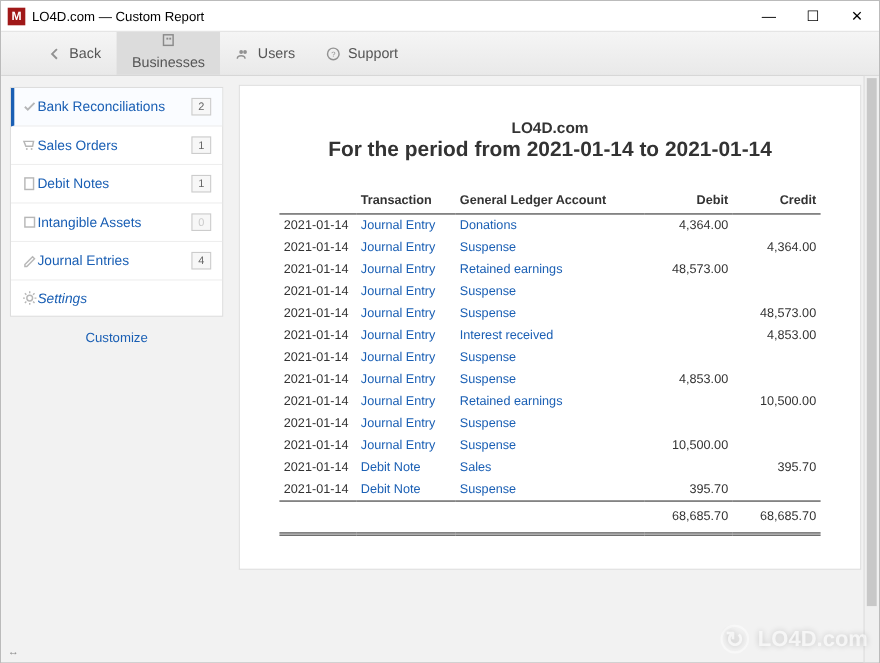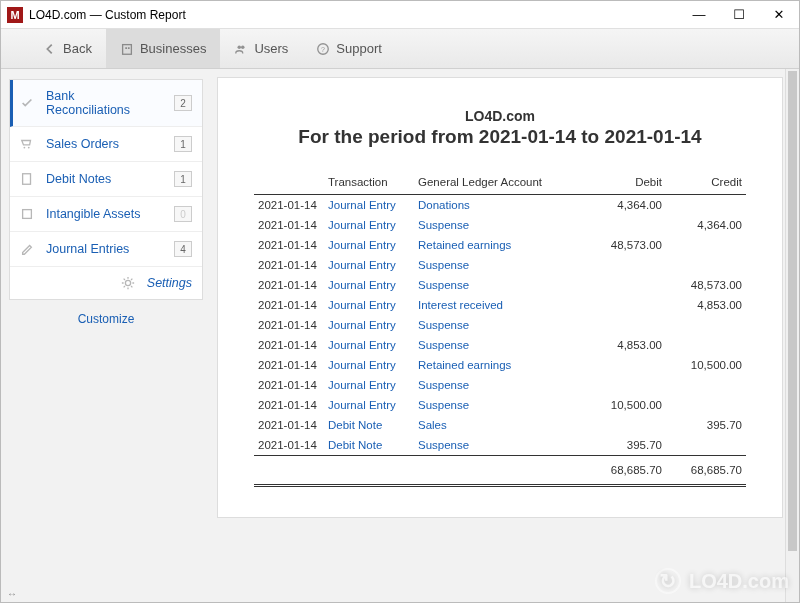--- a/index.html
+++ b/index.html
@@ -19,48 +19,48 @@
   .win-btn { width: 40px; height: 28px; display: flex; align-items: center; justify-content: center; font-size: 13px; cursor: pointer; }
   
   .toolbar {
     height: 40px; background: linear-gradient(#f5f5f5,#e9e9e9); border-bottom: 1px solid #d0d0d0;
     display: flex; align-items: stretch; padding-left: 28px; gap: 0;
   }
   .tool-item {
     display: flex; align-items: center; gap: 6px; padding: 0 14px; font-size: 13px; color: #555;
     cursor: pointer;
   }
-  .tool-item.active { background: #dcdcdc; }
+  .tool-item.active { background: #dcdcdc; flex-direction: column; }
   .tool-icon { width: 14px; height: 14px; opacity: 0.6; }
   
   .body { flex: 1; display: flex; overflow: hidden; background: #f2f2f2; }
   .sidebar { width: 210px; padding: 10px 8px; }
   .side-list { background: #fff; border: 1px solid #ddd; }
   .side-item {
-    display: flex; align-items: center; gap: 12px; padding: 9px 10px; font-size: 12.5px; color: #1a5fb4;
-    border-bottom: 1px solid #eee; cursor: pointer; position: relative; justify-content: flex-end;
+    display: flex; align-items: center; gap: 0; padding: 9px 10px; font-size: 12.5px; color: #1a5fb4;
+    border-bottom: 1px solid #eee; cursor: pointer; position: relative;
   }
   .side-item:last-child { border-bottom: none; font-style: italic; }
   .side-item.selected { border-left: 3px solid #1a5fb4; padding-left: 7px; background: #fafcff; }
   .side-item .badge {
     margin-left: auto; min-width: 18px; height: 16px; border: 1px solid #ccc; background: #f7f7f7;
     font-size: 10px; color: #666; display: flex; align-items: center; justify-content: center; padding: 0 4px;
   }
   .side-icon { width: 14px; height: 14px; opacity: 0.6; flex-shrink: 0; }
   .customize-link { text-align: center; font-size: 12px; color: #1a5fb4; padding: 12px 0; cursor: pointer; }
   
   .main { flex: 1; padding: 8px 16px 16px 6px; overflow: auto; position: relative; }
   .report-card {
     background: #fff; border: 1px solid #ddd; padding: 30px 36px; font-size: 12px; color: #333;
   }
   .report-org { text-align: center; font-weight: bold; font-size: 14px; margin-bottom: 2px; }
   .report-title { text-align: center; font-weight: bold; font-size: 22px; margin: 4px 0; }
   .report-period { text-align: center; font-weight: bold; font-size: 19px; margin-bottom: 22px; }
   table.report-tbl { width: 100%; border-collapse: collapse; font-size: 11.5px; }
-  table.report-tbl th { text-align: left; font-weight: normal; padding: 6px 4px; border-bottom: 1.5px solid #333; }
+  table.report-tbl th { text-align: left; font-weight: bold; padding: 6px 4px; border-bottom: 1.5px solid #333; }
   table.report-tbl th.num, table.report-tbl td.num { text-align: right; }
   table.report-tbl td { padding: 4px 4px; }
   table.report-tbl td.link { color: #1a5fb4; cursor: pointer; }
   table.report-tbl tfoot td { border-top: 1.5px solid #333; border-bottom: 3px double #333; font-weight: normal; padding: 8px 4px; }
   
   .scroll-track { position: absolute; right: 0; top: 68px; bottom: 0; width: 14px; background: #f0f0f0; border-left: 1px solid #ddd;}
   .scroll-thumb { position: absolute; top: 2px; left: 2px; right: 2px; height: 480px; background: #c8c8c8; }
   
   .watermark {
     position: absolute; right: 10px; bottom: 8px; display: flex; align-items: center; gap: 8px;

